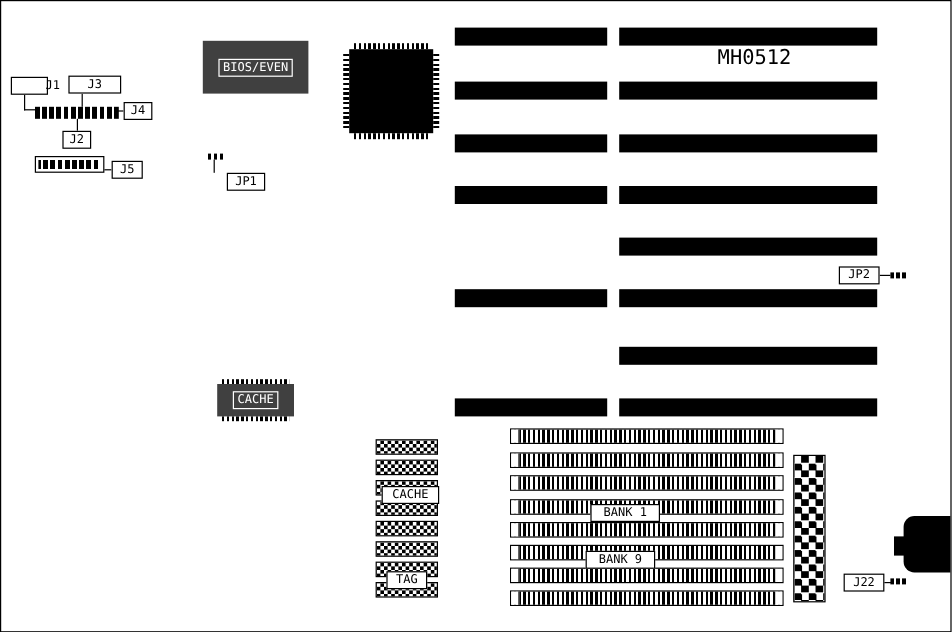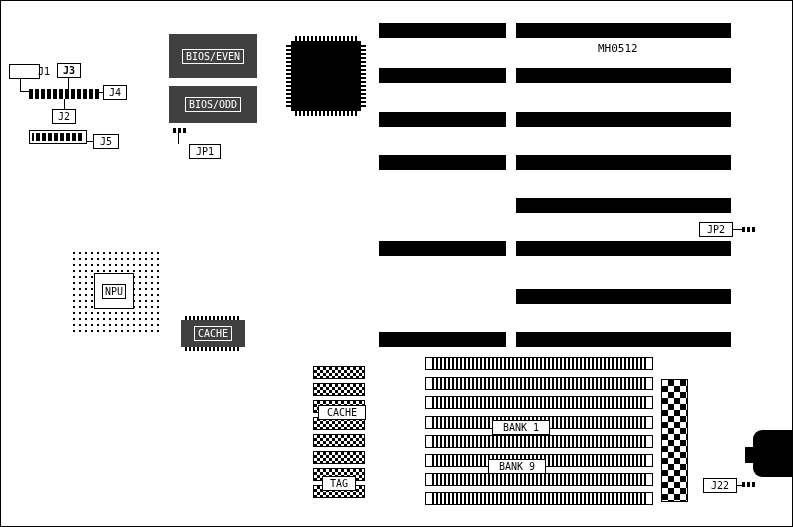--- a/index.html
+++ b/index.html
@@ -52,54 +52,51 @@
   }
   .checker-v {
     position: absolute; border: 1px solid #000;
     background: repeating-conic-gradient(#000 0% 25%, #fff 0% 50%) 0 0 / 12px 12px;
   }
   .inner-sq {
     width: 40px; height: 36px; background: #fff; border: 1px solid #000;
     display: flex; align-items: center; justify-content: center;
   }
   .npu-label { border: 1px solid #000; font-size: 10px; line-height: 13px; padding: 0 2px; background: #fff; }
-  .mh-text { position: absolute; font-size: 11px; line-height: 13px; }
+  .mh-text { position: absolute; font-size: 17px; line-height: 13px; }
   .cpu-dot { position: absolute; left: 6px; bottom: 5px; width: 7px; height: 7px; border-radius: 50%; background: #fff; }
   .kbd {
     position: absolute; left: 752px; top: 429px; width: 40px; height: 47px;
     background: #000; border-radius: 9px 0 0 9px;
   }
   .kbd-tab { position: absolute; left: 744px; top: 446px; width: 10px; height: 16px; background: #000; }
 </style>
 </head>
 <body>
 
 <div class="board">
 
   <div class="callout" style="left:8px;top:63px;width:22px;padding-left:28px;">J1</div>
-  <div class="callout" style="left:56px;top:62px;width:24px;font-weight:bold;">J3</div>
+  <div class="callout" style="left:56px;top:62px;width:44px;">J3</div>
   <div class="callout" style="left:102px;top:84px;width:24px;">J4</div>
   <div class="callout" style="left:51px;top:108px;width:24px;">J2</div>
   <div class="callout" style="left:92px;top:133px;width:26px;">J5</div>
 
   <div class="abs pinstrip-h" style="left:28px;top:88px;width:70px;height:10px;"></div>
   <div class="abs pinstrip-h" style="left:28px;top:129px;width:58px;height:14px;border:1px solid #000;padding:2px;background-clip:content-box;"></div>
 
   <div class="line" style="left:19px;top:78px;width:1px;height:13px;"></div>
   <div class="line" style="left:19px;top:90px;width:10px;height:1px;"></div>
   <div class="line" style="left:67px;top:77px;width:1px;height:11px;"></div>
   <div class="line" style="left:96px;top:91px;width:6px;height:1px;"></div>
   <div class="line" style="left:63px;top:98px;width:1px;height:10px;"></div>
   <div class="line" style="left:86px;top:140px;width:6px;height:1px;"></div>
 
   <div class="chip" style="left:168px;top:33px;width:88px;height:44px;">
     <span class="chip-label">BIOS/EVEN</span>
-  </div>
-  <div class="chip" style="left:168px;top:85px;width:88px;height:37px;">
-    <span class="chip-label">BIOS/ODD</span>
   </div>
 
   <div class="dots3" style="left:172px;top:127px;"></div>
   <div class="line" style="left:177px;top:132px;width:1px;height:11px;"></div>
   <div class="callout" style="left:188px;top:143px;width:32px;">JP1</div>
 
   <div class="pins-h" style="left:294px;top:35px;width:62px;height:5px;"></div>
   <div class="pins-h" style="left:294px;top:110px;width:62px;height:5px;"></div>
   <div class="pins-v" style="left:285px;top:44px;width:5px;height:62px;"></div>
   <div class="pins-v" style="left:360px;top:44px;width:5px;height:62px;"></div>
@@ -120,25 +117,20 @@
   <div class="isa-right" style="top:240px;"></div>
   <div class="isa-right" style="top:288px;"></div>
   <div class="isa-right" style="top:331px;"></div>
 
   <div class="mh-text" style="left:597px;top:41px;">MH0512</div>
 
   <div class="callout" style="left:698px;top:221px;width:34px;">JP2</div>
   <div class="line" style="left:732px;top:228px;width:9px;height:1px;"></div>
   <div class="dots3" style="left:741px;top:226px;"></div>
 
-  <div class="pga" style="left:68px;top:247px;width:90px;height:86px;">
-    <div class="inner-sq">
-      <span class="npu-label">NPU</span>
-    </div>
-  </div>
 
   <div class="pins-h" style="left:184px;top:315px;width:56px;height:4px;"></div>
   <div class="chip" style="left:180px;top:319px;width:64px;height:27px;">
     <span class="chip-label">CACHE</span>
   </div>
   <div class="pins-h" style="left:184px;top:346px;width:56px;height:4px;"></div>
 
 
   <div class="sram" style="top:365px;"></div>
   <div class="sram" style="top:382px;"></div>

